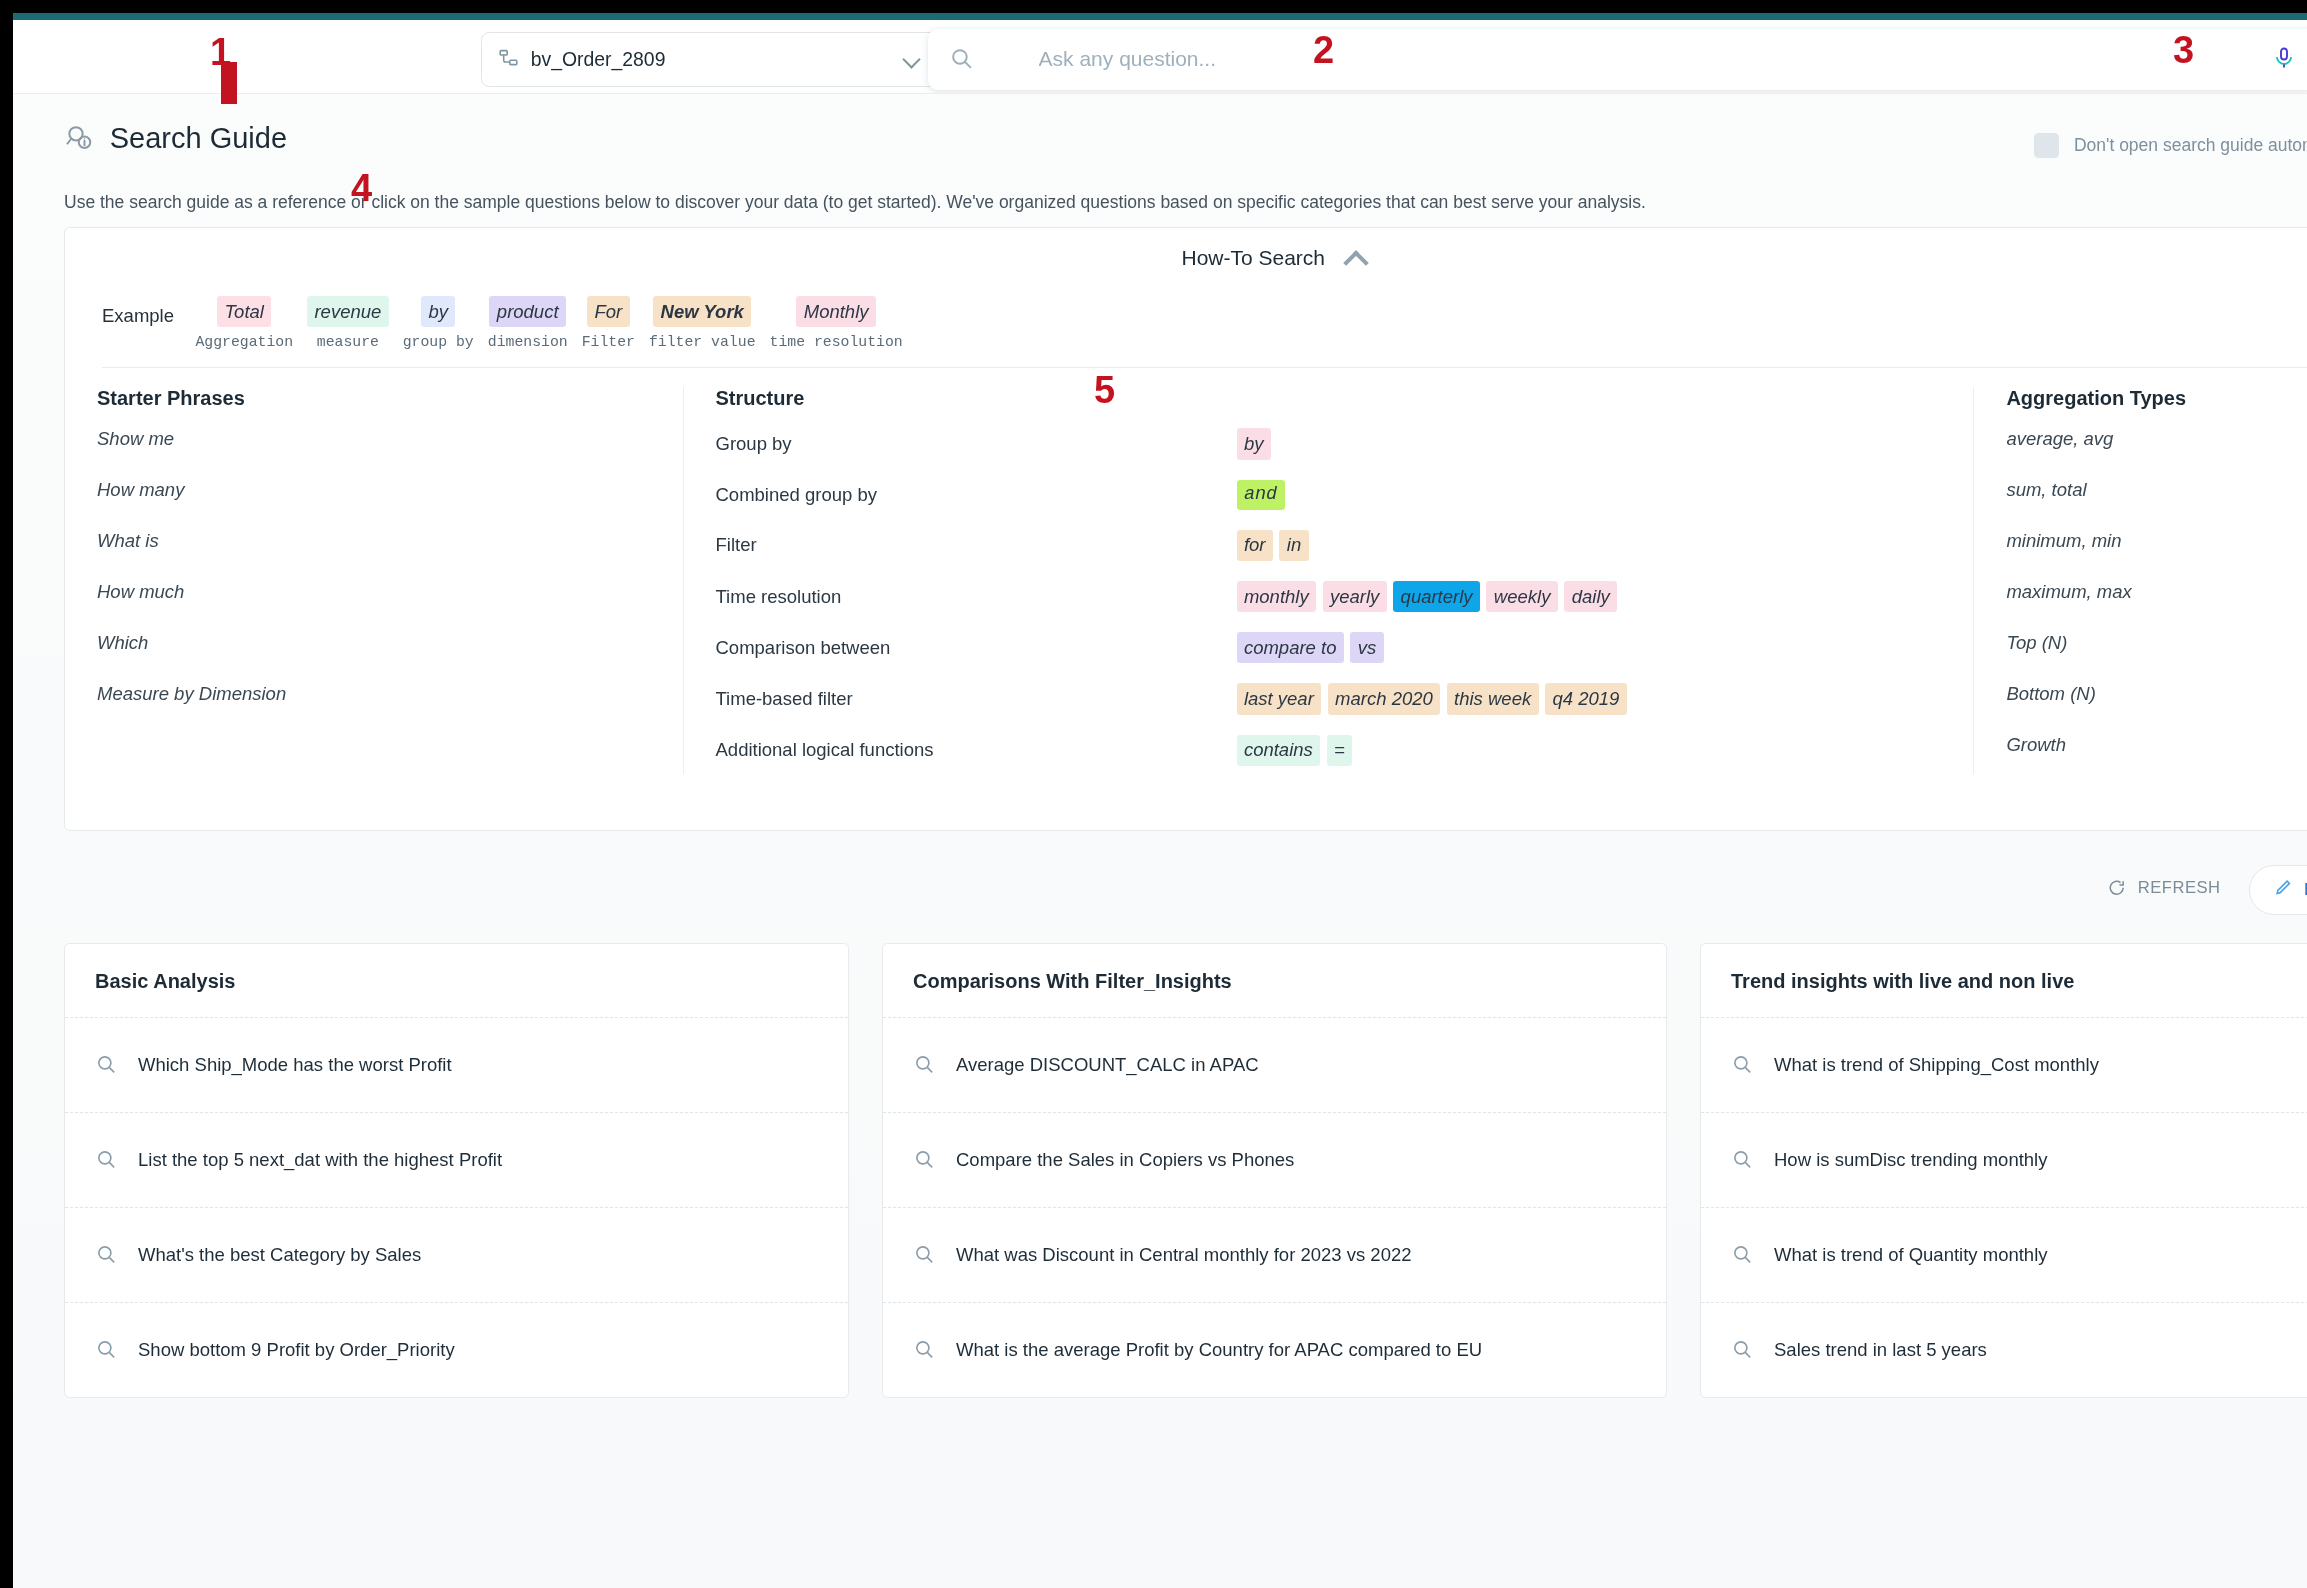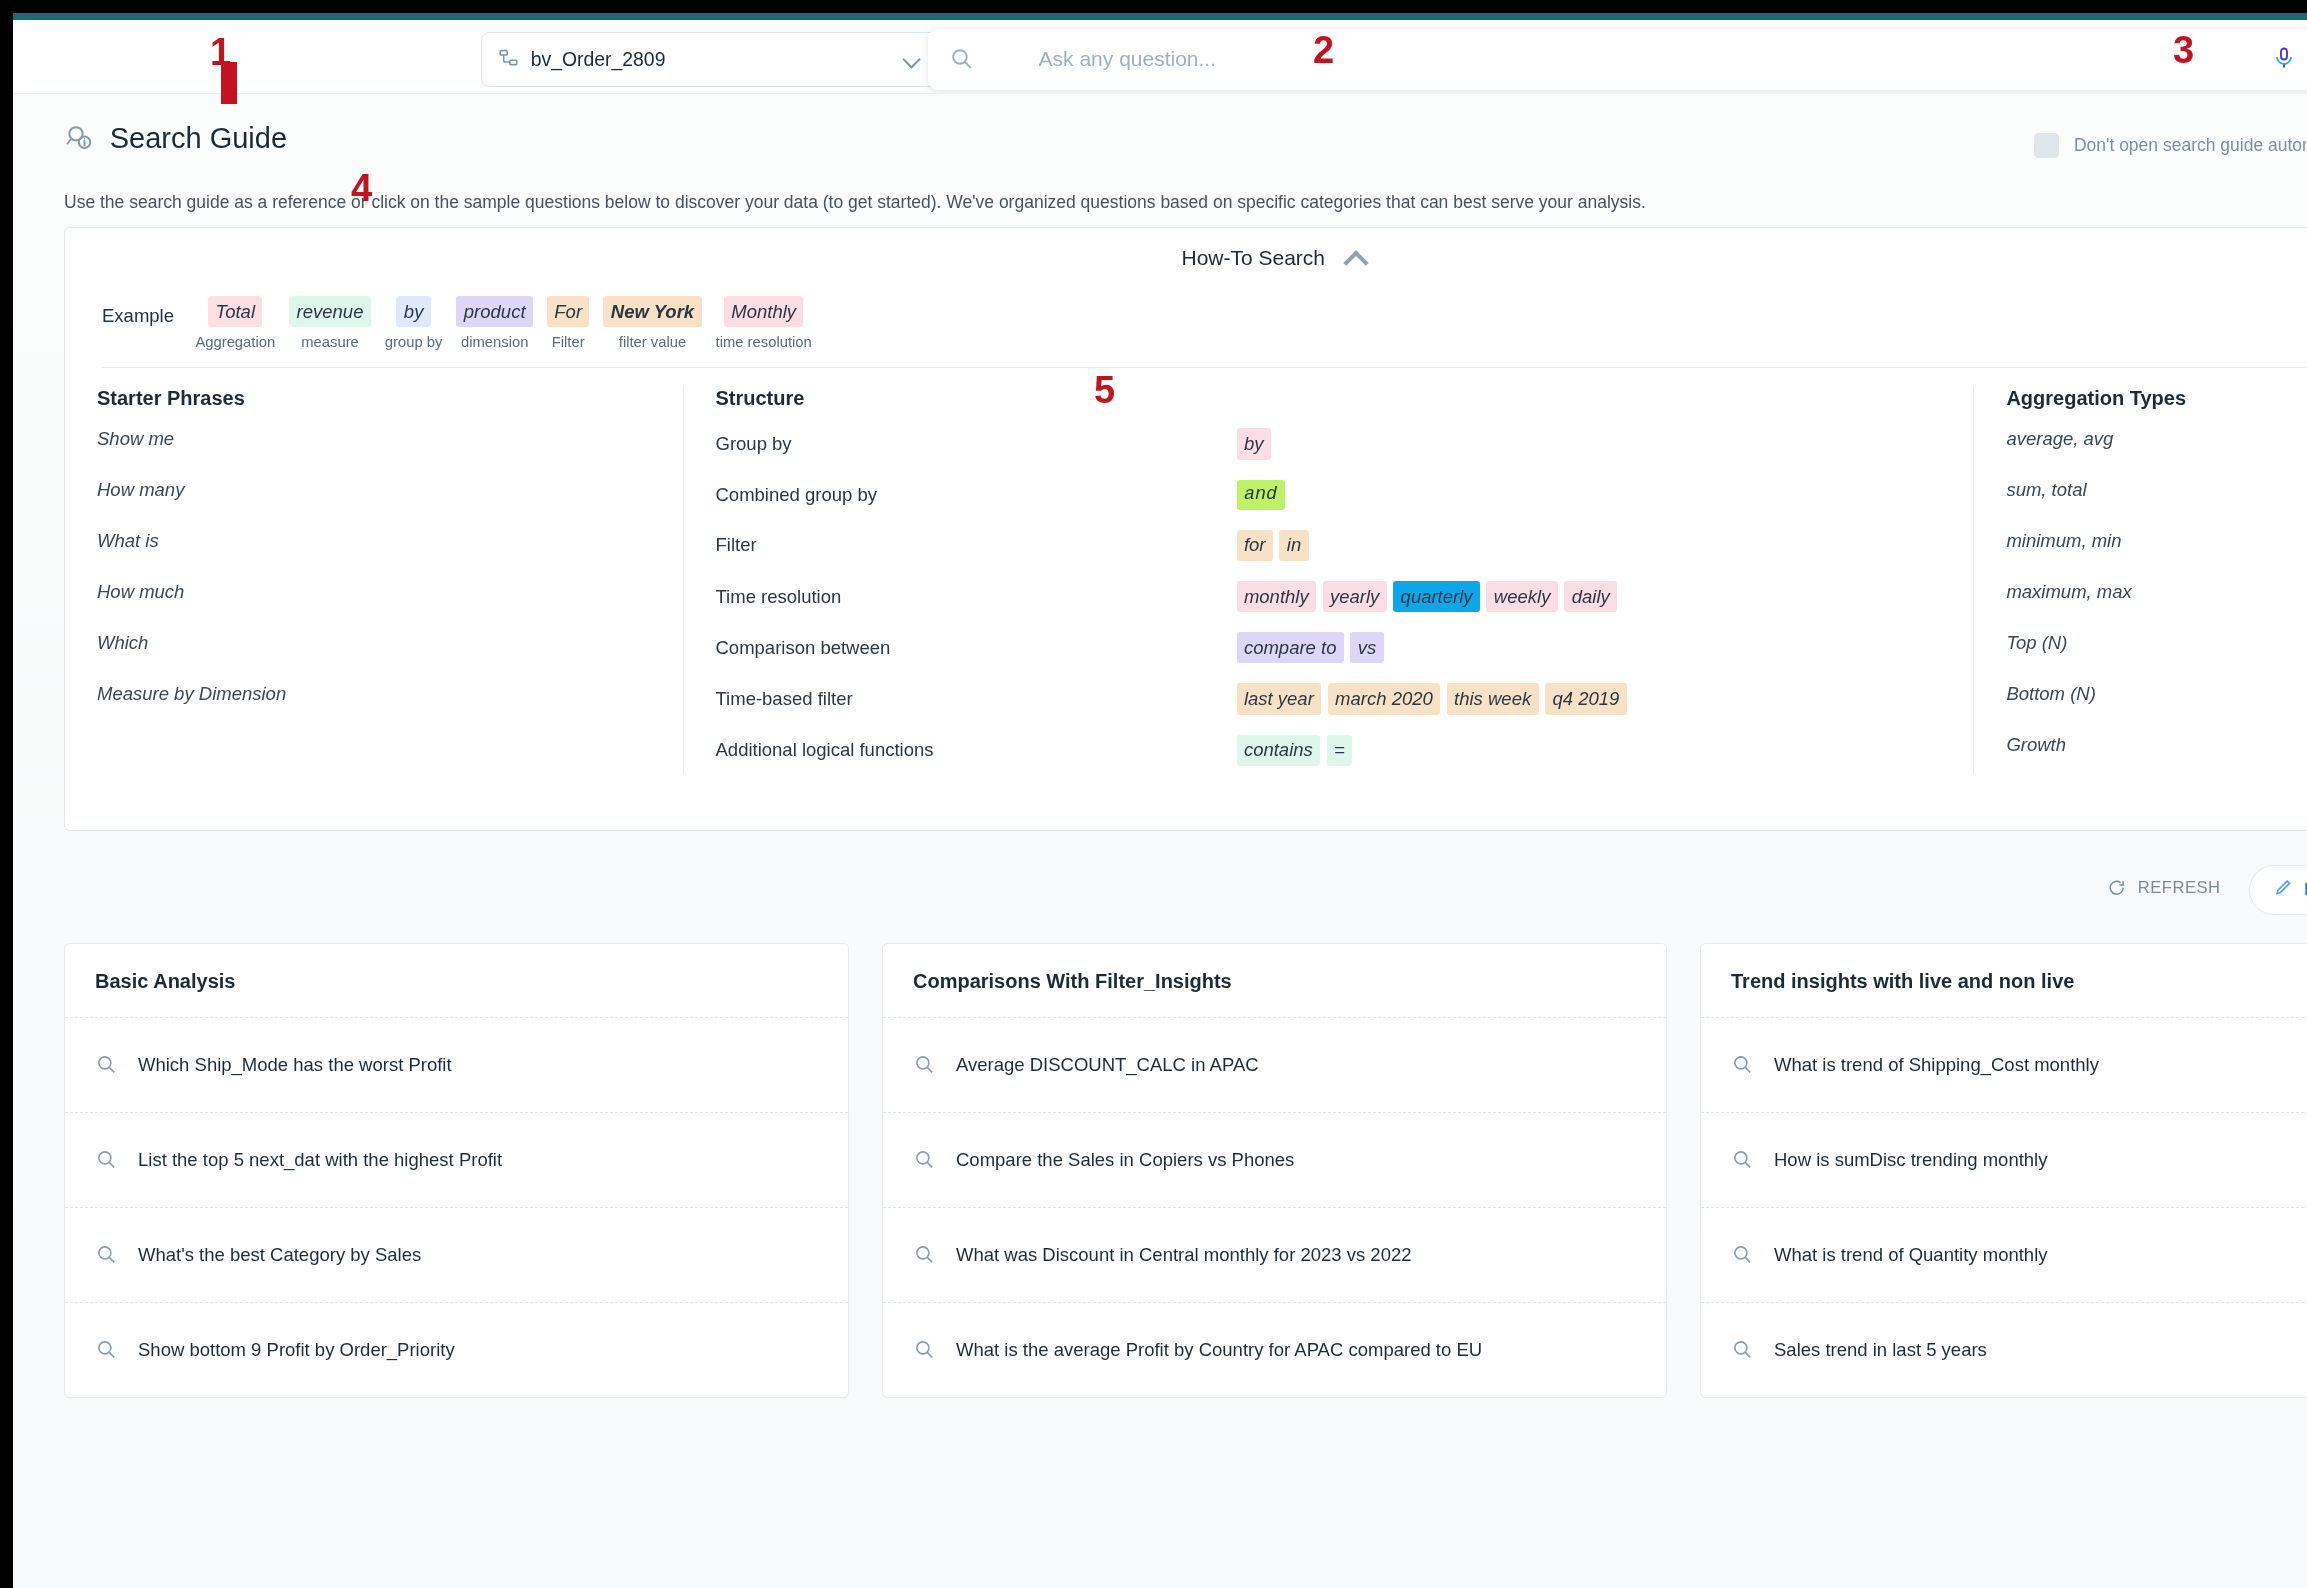--- a/index.html
+++ b/index.html
@@ -120,21 +120,21 @@
     padding: 8.3px 37px 0 37px; gap: 14px;
   }
   .ex-label {
     font-size: 18.5px; color: #24313b; padding-top: 9.2px; margin-right: 7.4px;
   }
   .ex-item { display: flex; flex-direction: column; align-items: center; }
   .chip {
     font-size: 18.5px; font-style: italic; color: #2b3844;
     padding: 4.6px 7.4px; border-radius: 3.2px; white-space: nowrap;
   }
-  .ex-sub { font-size: 14.8px; color: #5b6b78; margin-top: 6.5px; white-space: nowrap; }
+  .ex-sub { font-size: 14.8px; color: #5b6b78; margin-top: 6.5px; white-space: nowrap; font-family: Liberation Mono, monospace; }
   .panel-divider {
     margin: 17.5px 37px 0 37px; height: 0.9px; background: #e8ecef;
   }
   .cols {
     display: flex; padding: 18.5px 0 0 0; height: 406px;
   }
   .col { padding: 0 32px; }
   .col.c1 { width: 618px; }
   .col.c2 { width: 1292px; border-left: 0.9px solid #ebeff1; }
   .col.c3 { width: 511px; border-left: 0.9px solid #ebeff1; }

